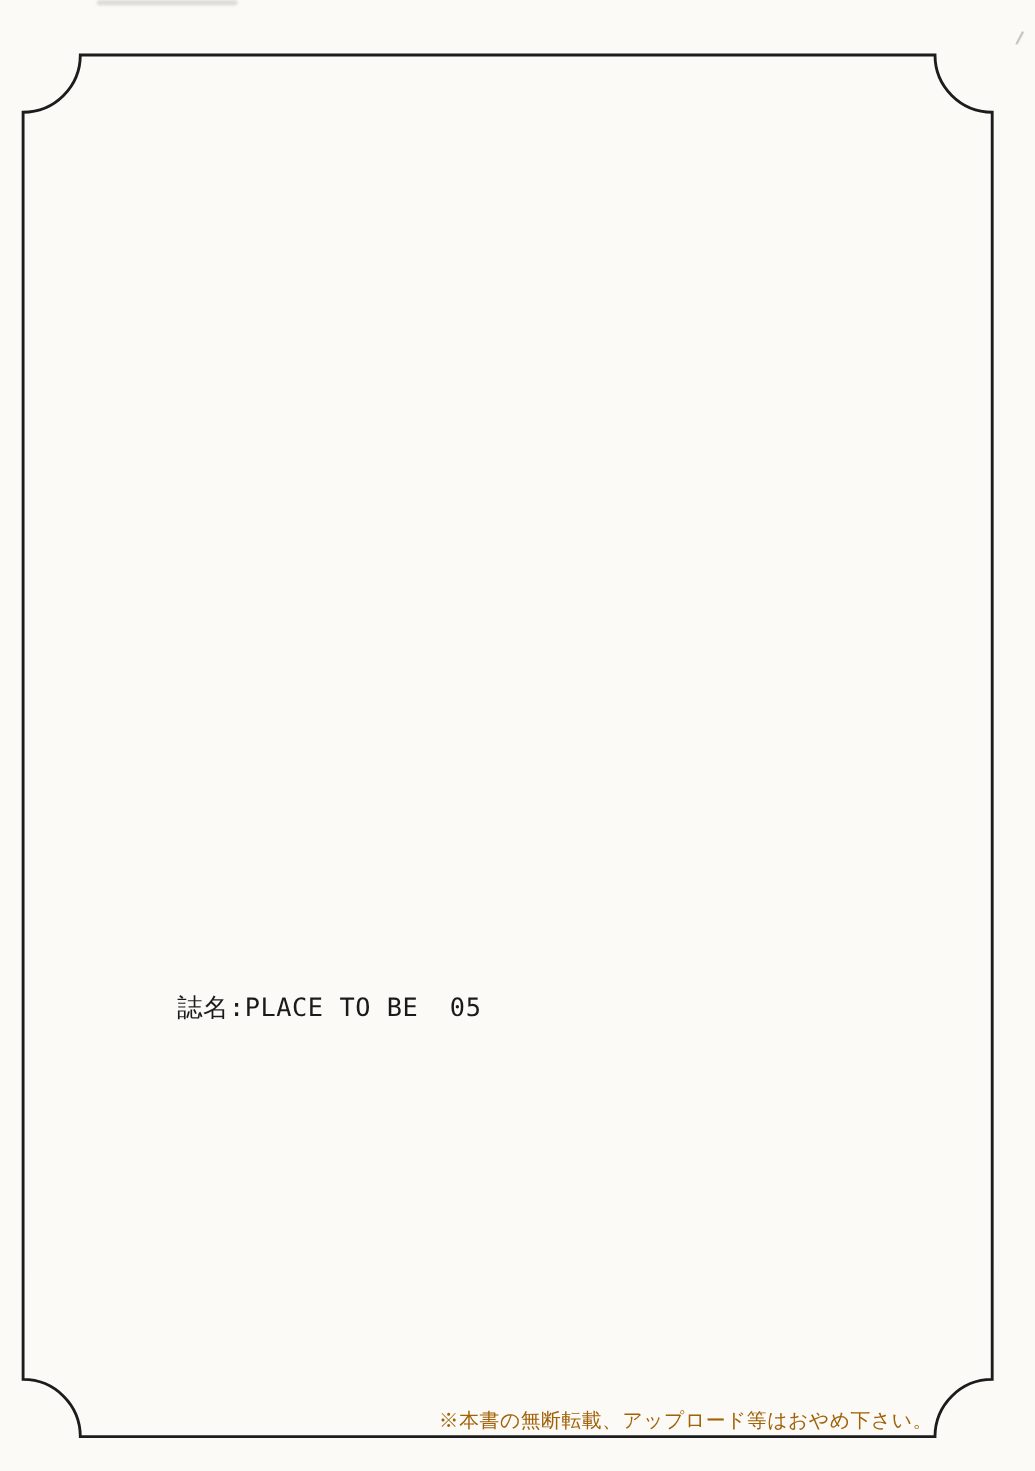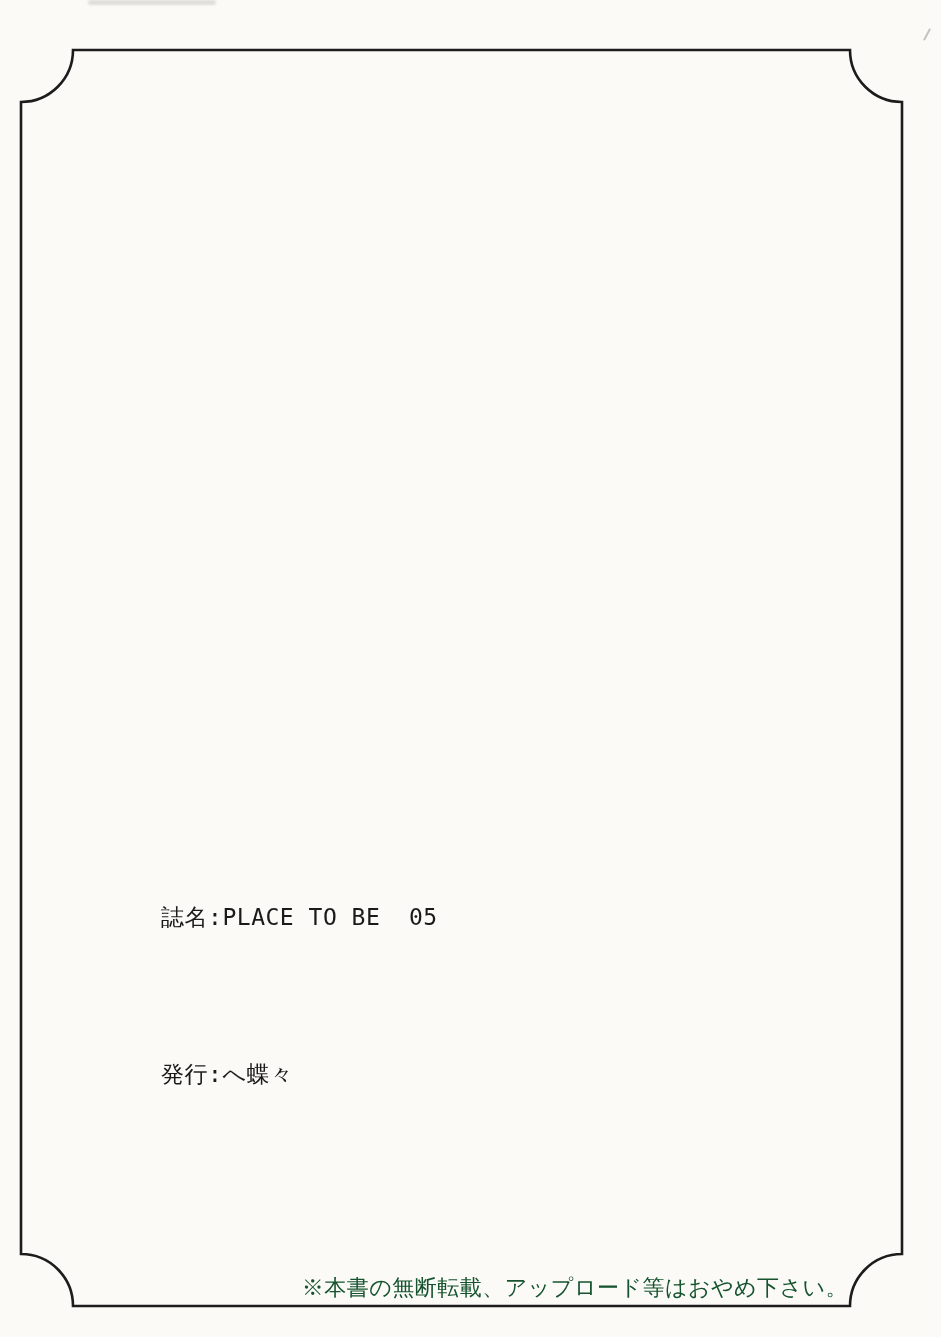--- a/index.html
+++ b/index.html
@@ -39,23 +39,23 @@
     line-height: 52.6px;
     white-space: pre;
     letter-spacing: 0.5px;
     font-weight: 500;
   }
   .notice {
     position: absolute;
     right: 93px;
     bottom: 34px;
     font-family: "DejaVu Serif", "Liberation Serif", serif;
-    font-size: 22px;
+    font-size: 18px;
     letter-spacing: 0.5px;
-    color: #14532d;
+    color: #a16207;
     white-space: pre;
   }
   .scan-smudge-top {
     position: absolute;
     left: 88px;
     top: 0px;
     width: 128px;
     height: 5px;
     background: rgba(168, 168, 162, 0.35);
     border-radius: 3px;
@@ -84,23 +84,20 @@
   <div class="scan-smudge-top"></div>
   <div class="scan-smudge-right"></div>
 
   <div class="colophon">
 
     <div class="colophon-line">
       <span>誌名</span><span>:</span><span>PLACE TO BE  05</span>
     </div>
 
 
-    <div class="colophon-line">
-      <span>発行</span><span>:</span><span>へ蝶々</span>
-    </div>
 
     <div class="colophon-line">
       
     </div>
 
   </div>
 
   <div class="notice">※本書の無断転載、アップロード等はおやめ下さい。</div>
 
 </div>

